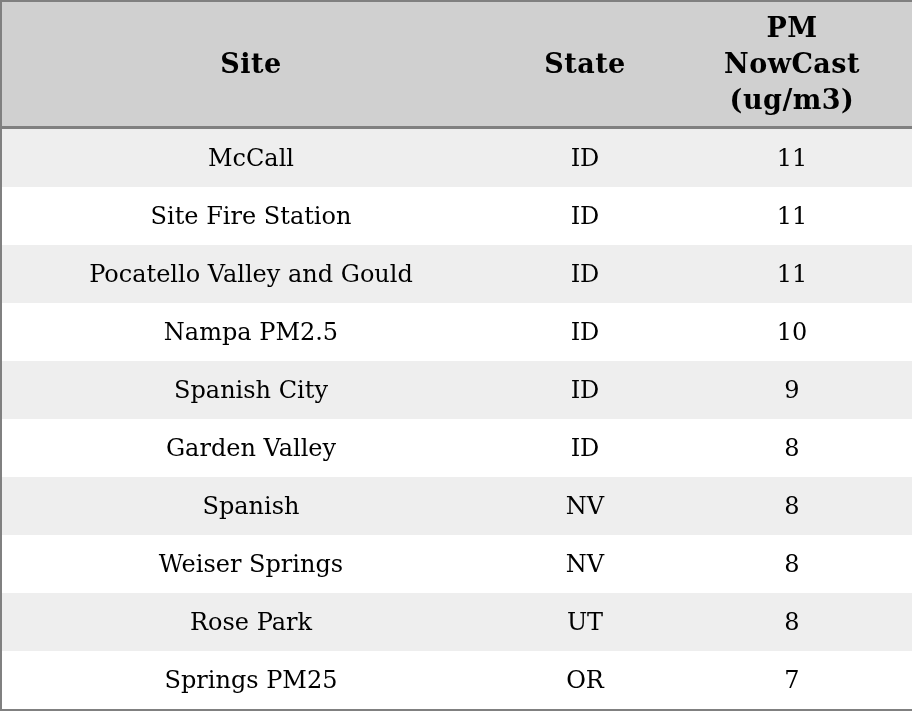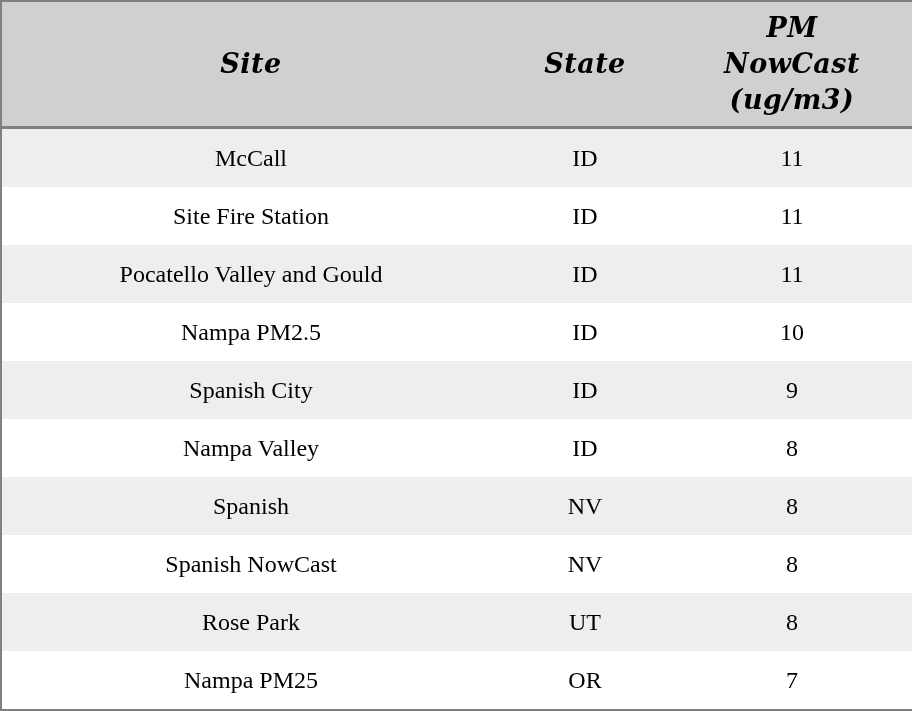--- a/index.html
+++ b/index.html
@@ -34,29 +34,27 @@
     line-height: 36px;
     text-align: center;
     vertical-align: middle;
     height: 124px;
     padding: 0;
     letter-spacing: 0.5px;
   }
   thead th .th-inner {
     display: inline-block;
     max-width: 150px; 
-    font-style: italic;
   }
   tbody td {
     font-size: 24px;
     text-align: center;
     vertical-align: middle;
     height: 58px;
     padding: 0;
-    font-family: Liberation Serif, serif;
   }
   tbody tr:nth-child(odd)  { background: #eeeeee; }
   tbody tr:nth-child(even) { background: #ffffff; }
 </style>
 </head>
 <body>
 
 <div class="table-frame">
   <table class="data-table">
     <colgroup>
@@ -97,39 +95,39 @@
           <td>Nampa PM2.5</td>
           <td>ID</td>
           <td>10</td>
         </tr>
         <tr>
           <td>Spanish City</td>
           <td>ID</td>
           <td>9</td>
         </tr>
         <tr>
-          <td>Nampa Valley</td>
+          <td>Garden Valley</td>
           <td>ID</td>
           <td>8</td>
         </tr>
         <tr>
           <td>Spanish</td>
           <td>NV</td>
           <td>8</td>
         </tr>
         <tr>
-          <td>Spanish NowCast</td>
+          <td>Weiser Springs</td>
           <td>NV</td>
           <td>8</td>
         </tr>
         <tr>
           <td>Rose Park</td>
           <td>UT</td>
           <td>8</td>
         </tr>
         <tr>
-          <td>Nampa PM25</td>
+          <td>Springs PM25</td>
           <td>OR</td>
           <td>7</td>
         </tr>
       </tbody>
   </table>
 </div>
 
 </body></html>

